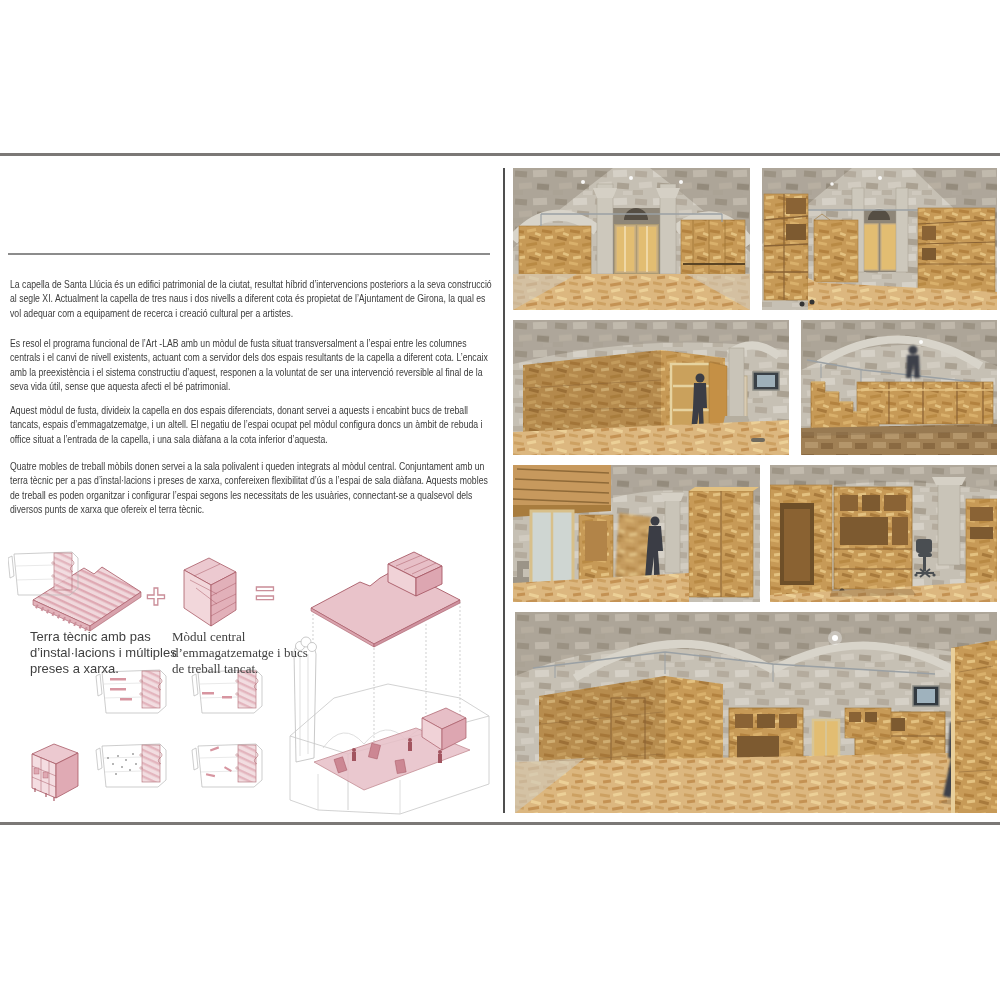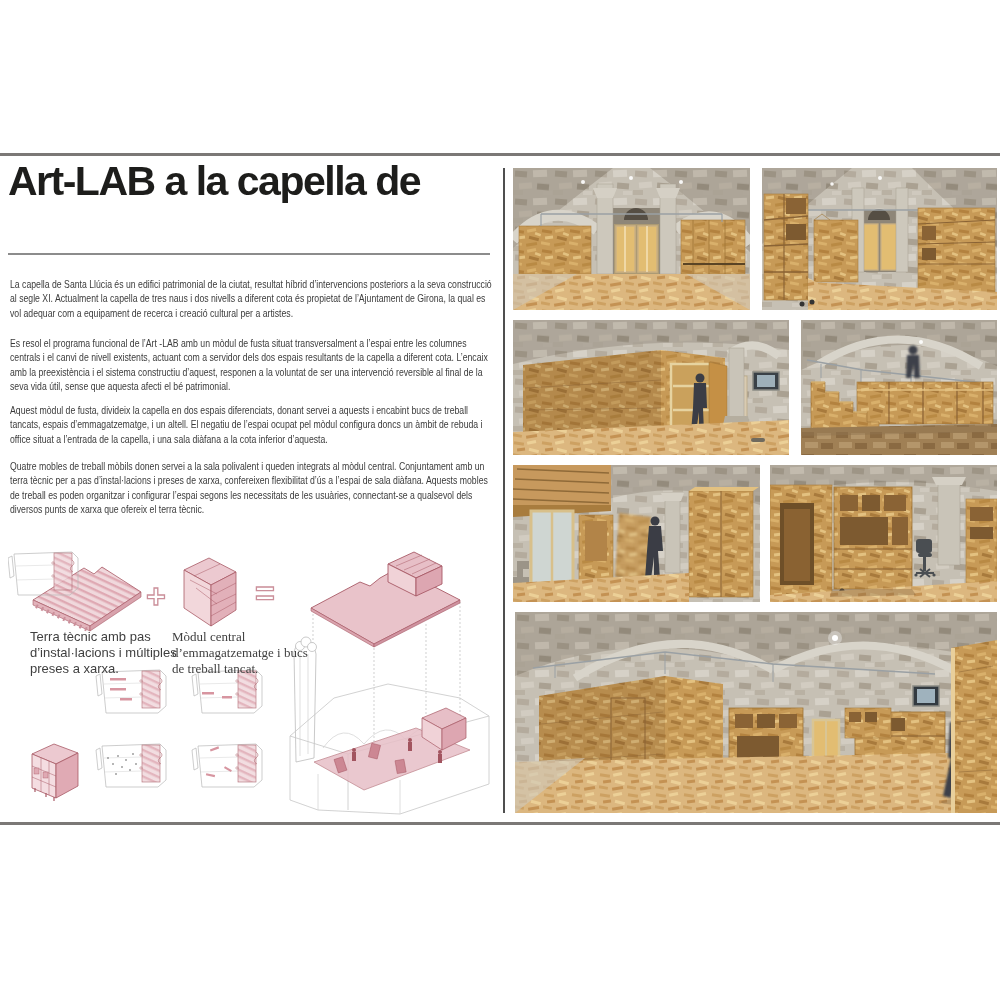--- a/index.html
+++ b/index.html
@@ -93,21 +93,20 @@
         </filter>
       <filter id="blurM">
           <feGaussianBlur stdDeviation="1.3"></feGaussianBlur>
         </filter>
     </defs>
   </svg>
 
   <div class="rule top"></div>
 
   <h1 class="title" style="margin:0">
-    <span>Art-LAB a la capella de</span>
   </h1>
   <div class="title-rule"></div>
 
   <p class="para p1">La capella de Santa Llúcia és un edifici patrimonial de la ciutat, resultat híbrid d’intervencions posteriors a la seva construcció al segle XI. Actualment la capella de tres naus i dos nivells a diferent cota és propietat de l’Ajuntament de Girona, la qual es vol adequar com a equipament de recerca i creació cultural per a artistes.</p>
   <p class="para p2">Es resol el programa funcional de l’Art -LAB amb un mòdul de fusta situat transversalment a l’espai entre les columnes centrals  i el canvi de nivell existents, actuant com a servidor dels dos espais resultants de la capella a diferent cota. L’encaix amb la preexistència i el sistema constructiu d’aquest, responen a la voluntat de ser una intervenció reversible al final de la seva vida útil, sense que aquesta afecti el bé patrimonial.</p>
   <p class="para p3">Aquest mòdul de fusta, divideix la capella en dos espais diferenciats, donant servei a aquests i encabint bucs de treball tancats, espais d’emmagatzematge, i un altell. El negatiu de l’espai ocupat pel mòdul configura doncs un àmbit de rebuda i office situat a l’entrada de la capella, i una sala diàfana a la cota inferior d’aquesta.</p>
   <p class="para p4">Quatre mobles de treball mòbils donen servei a la sala polivalent i queden integrats al mòdul central. Conjuntament amb un terra tècnic per a pas d’instal·lacions i preses de xarxa, confereixen flexibilitat d’ús a l’espai de sala diàfana. Aquests mobles de treball es poden organitzar i configurar l’espai segons les necessitats de les usuàries, connectant-se a qualsevol dels diversos punts de xarxa que ofereix el terra tècnic.</p>
 
   <div class="vdivider"></div>
 

